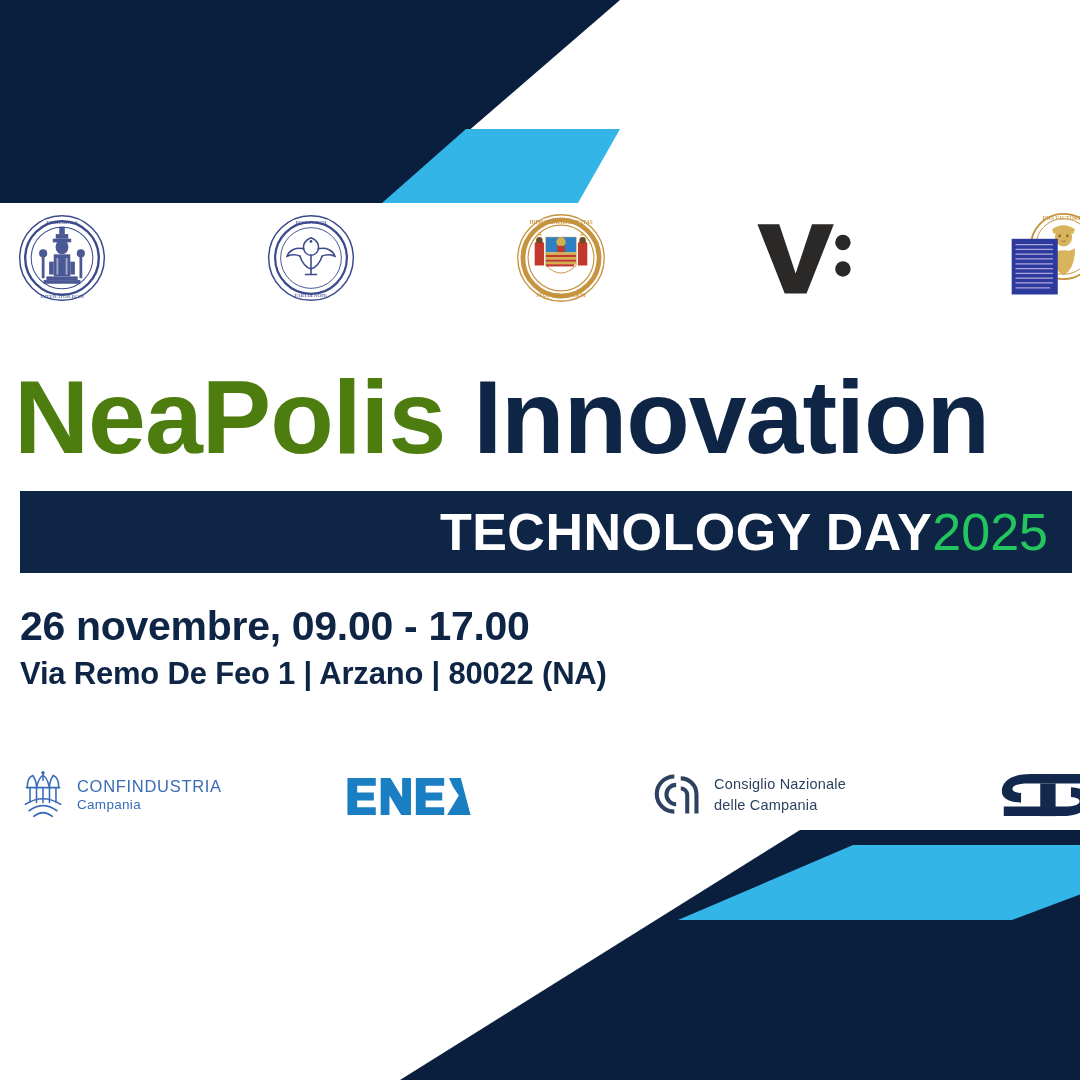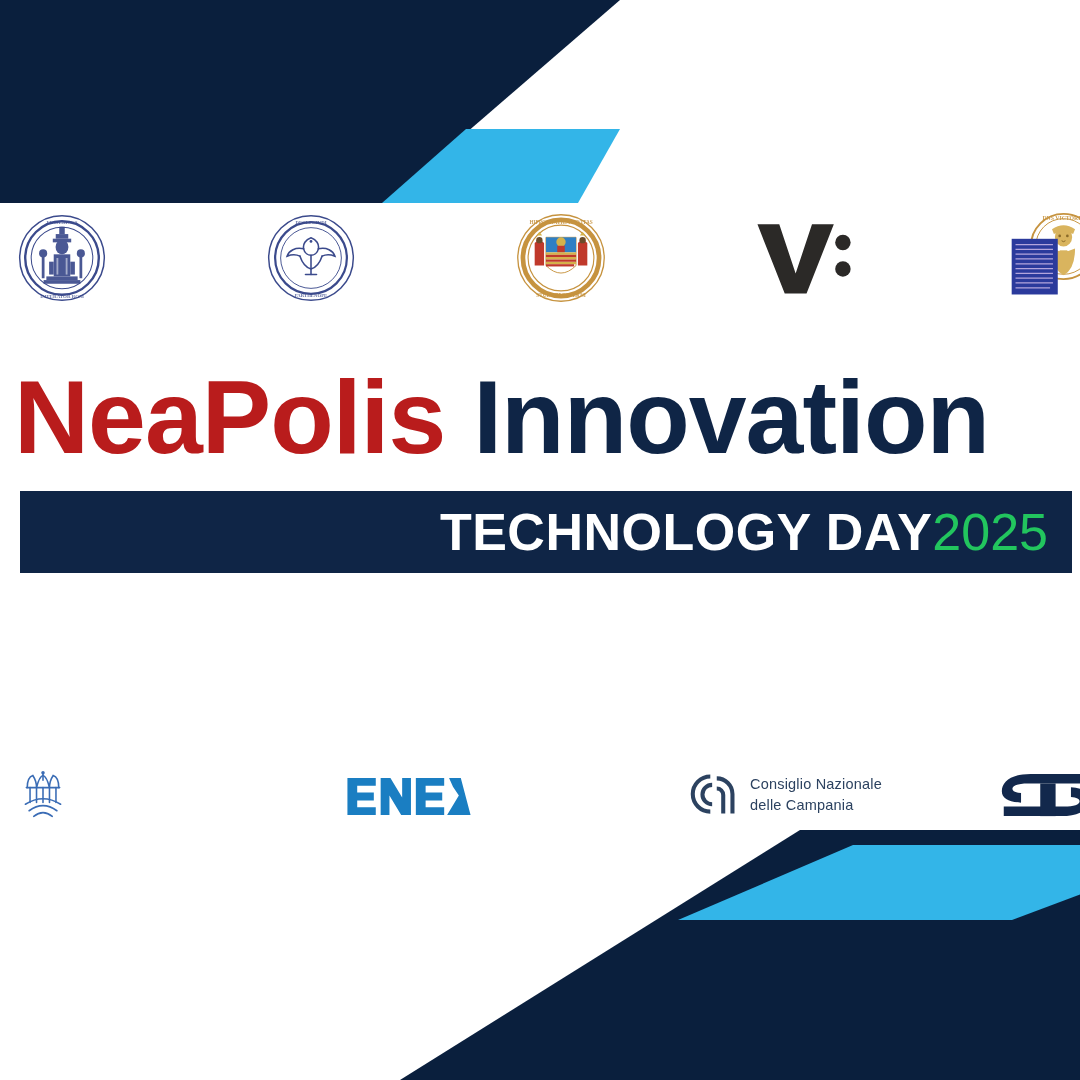--- a/index.html
+++ b/index.html
@@ -74,21 +74,21 @@
     position: absolute;
     left: 14px; top: 362px;
     width: 1066px;
     height: 110px;
     white-space: nowrap;
     font-size: 104px;
     line-height: 110px;
     font-weight: 700;
     letter-spacing: -1px;
   }
-  .headline .word-a { color: #b91c1c; }
+  .headline .word-a { color: #4d7c0f; }
   .headline .word-b { color: #0f2546; }
 
   
   .banner {
     position: absolute;
     left: 20px; top: 491px;
     width: 1052px; height: 82px;
     background: #0f2546;
     display: flex;
     align-items: center;
@@ -137,21 +137,21 @@
   }
   .sponsor {
     position: absolute;
     top: 0;
     height: 70px;
     display: flex;
     align-items: center;
   }
   .sp-confind { left: 18px; }
   .sp-enea    { left: 345px; }
-  .sp-cnr     { left: 688px; align-items: center; }
+  .sp-cnr     { left: 652px; align-items: center; }
   .sp-st      { left: 998px; }
 
   .confind-text {
     margin-left: 9px;
     color: #3a6cb5;
     line-height: 1.25;
   }
   .confind-name {
     font-size: 16.5px;
     letter-spacing: 0.7px;
@@ -316,20 +316,24 @@
 
   <div class="headline">
     <span class="word-a">NeaPolis</span><span> </span><span class="word-b">Innovation</span>
   </div>
 
   <div class="banner">
     <span class="banner-title">TECHNOLOGY DAY</span>
     <span class="banner-year">2025</span>
   </div>
 
+  <div class="info">
+    <div class="info-date">26 novembre, 09.00 - 17.00</div>
+    <div class="info-venue">Via Remo De Feo 1 | Arzano | 80022 (NA)</div>
+  </div>
 
   <div class="sponsor-row">
 
     <div class="sponsor sp-confind">
       <svg viewBox="0 0 54 56" width="50" height="52">
         <g fill="none" stroke="#3a6cb5" stroke-width="1.7" stroke-linecap="round">
           <path d="M27 5 L27 12"></path>
           <path d="M10 20 Q10 9 16 7 Q20 13 20 20"></path>
           <path d="M44 20 Q44 9 38 7 Q34 13 34 20"></path>
           <path d="M20 20 Q23 8 27 7 Q31 8 34 20"></path>
@@ -338,20 +342,24 @@
           <path d="M20 20 L20 36"></path>
           <path d="M27 20 L27 36"></path>
           <path d="M34 20 L34 36"></path>
           <path d="M41 20 L41 36"></path>
           <path d="M8 38 Q27 26 46 38"></path>
           <path d="M12 45 Q27 34 42 45"></path>
           <path d="M17 51 Q27 43 37 51"></path>
         </g>
         <circle cx="27" cy="4" r="1.9" fill="#3a6cb5"></circle>
       </svg>
+      <div class="confind-text">
+        <div class="confind-name">CONFINDUSTRIA</div>
+        <div class="confind-sub">Campania</div>
+      </div>
     </div>
 
     <div class="sponsor sp-enea">
       <svg viewBox="0 0 130 44" width="128" height="43">
         <g fill="#1a7ec2">
 
           <path d="M2 4 H31 V12 H12 V19 H29 V27 H12 V34 H31 V42 H2 Z"></path>
 
           <path d="M36 4 H46 L58 24 V4 H67 V42 H57 L45 22 V42 H36 Z"></path>
 

